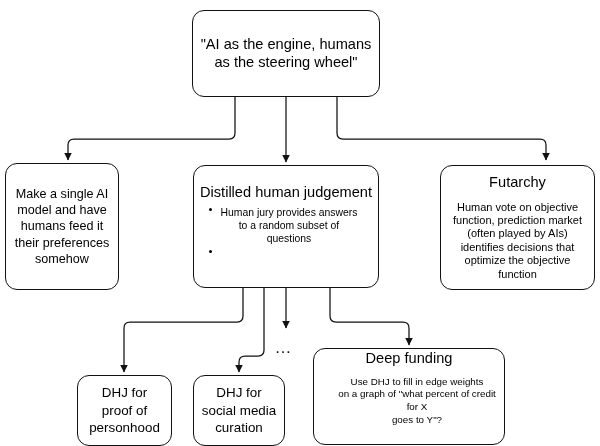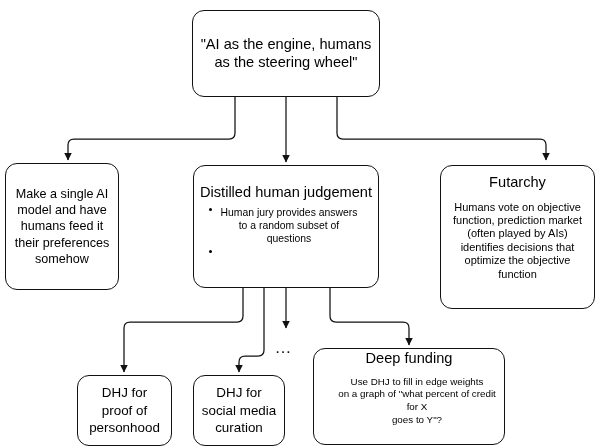--- a/index.html
+++ b/index.html
@@ -72,21 +72,21 @@
   #node-dhj .bullets li .dot {
     position: absolute;
     left: 9px;
     top: 0.28em;
     width: 3px;
     height: 3px;
     border-radius: 50%;
     background: #000;
   }
 
-  #node-futarchy { left:440px; top:165px; width:155px; height:144px; justify-content:flex-start; padding-top:8px; }
+  #node-futarchy { left:440px; top:165px; width:155px; height:125px; justify-content:flex-start; padding-top:8px; }
   #node-futarchy .title { font-size:14.6px; margin-bottom:9px; }
   #node-futarchy .body  { font-size:11px; }
 
   #node-dhj-pop  { left:77px;  top:375px; width:95px;  height:71px; }
   #node-dhj-pop .title { font-size:13.4px; }
 
   #node-dhj-soc  { left:193px; top:375px; width:92px;  height:71px; }
   #node-dhj-soc .title { font-size:13.4px; }
 
   #node-deep     { left:313px; top:348px; width:192px; height:97px; justify-content:flex-start; padding-top:1px; }
@@ -154,21 +154,21 @@
         <span>Human jury provides answers to a random subset of questions</span>
       </li>
       <li>
         <span class="dot"></span>
       </li>
     </ul>
   </div>
 
   <div class="node" id="node-futarchy">
     <div class="title">Futarchy</div>
-    <div class="body">Humans vote on objective
+    <div class="body">Human vote on objective
 function, prediction market
 (often played by AIs)
 identifies decisions that
 optimize the objective
 function</div>
   </div>
 
   <div class="node plain" id="node-dhj-pop">
     <div class="title">DHJ for
 proof of

